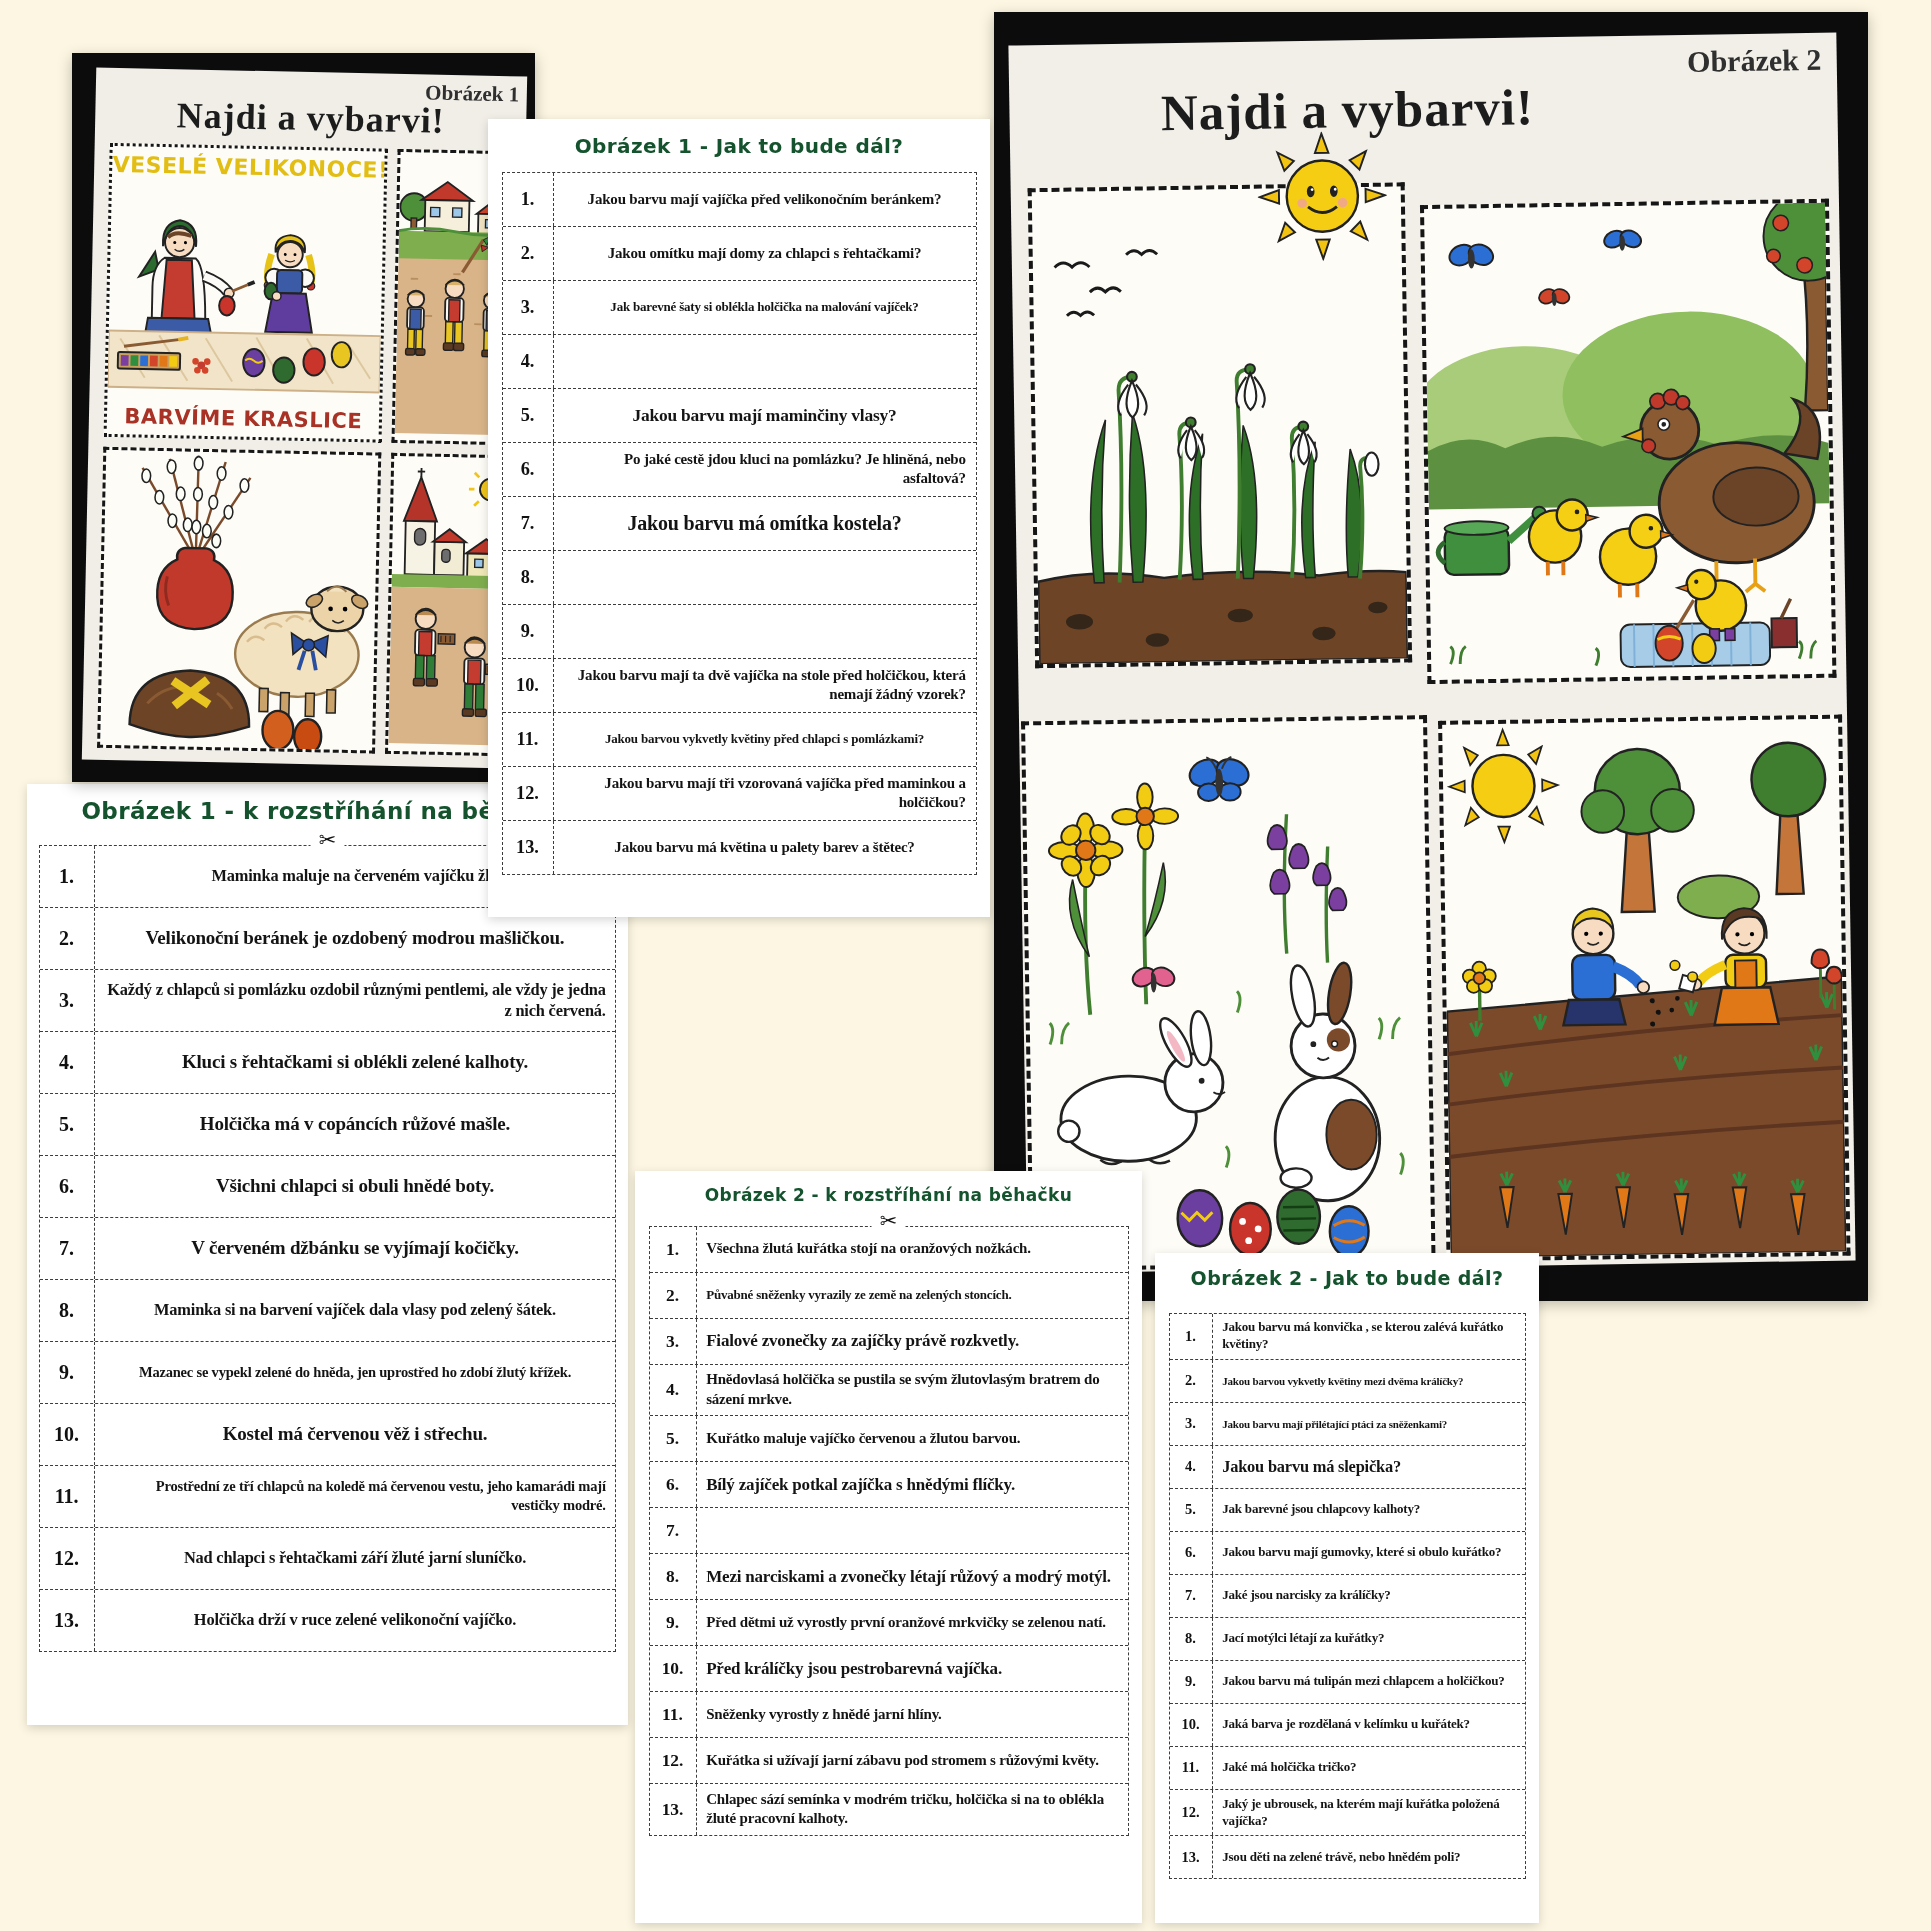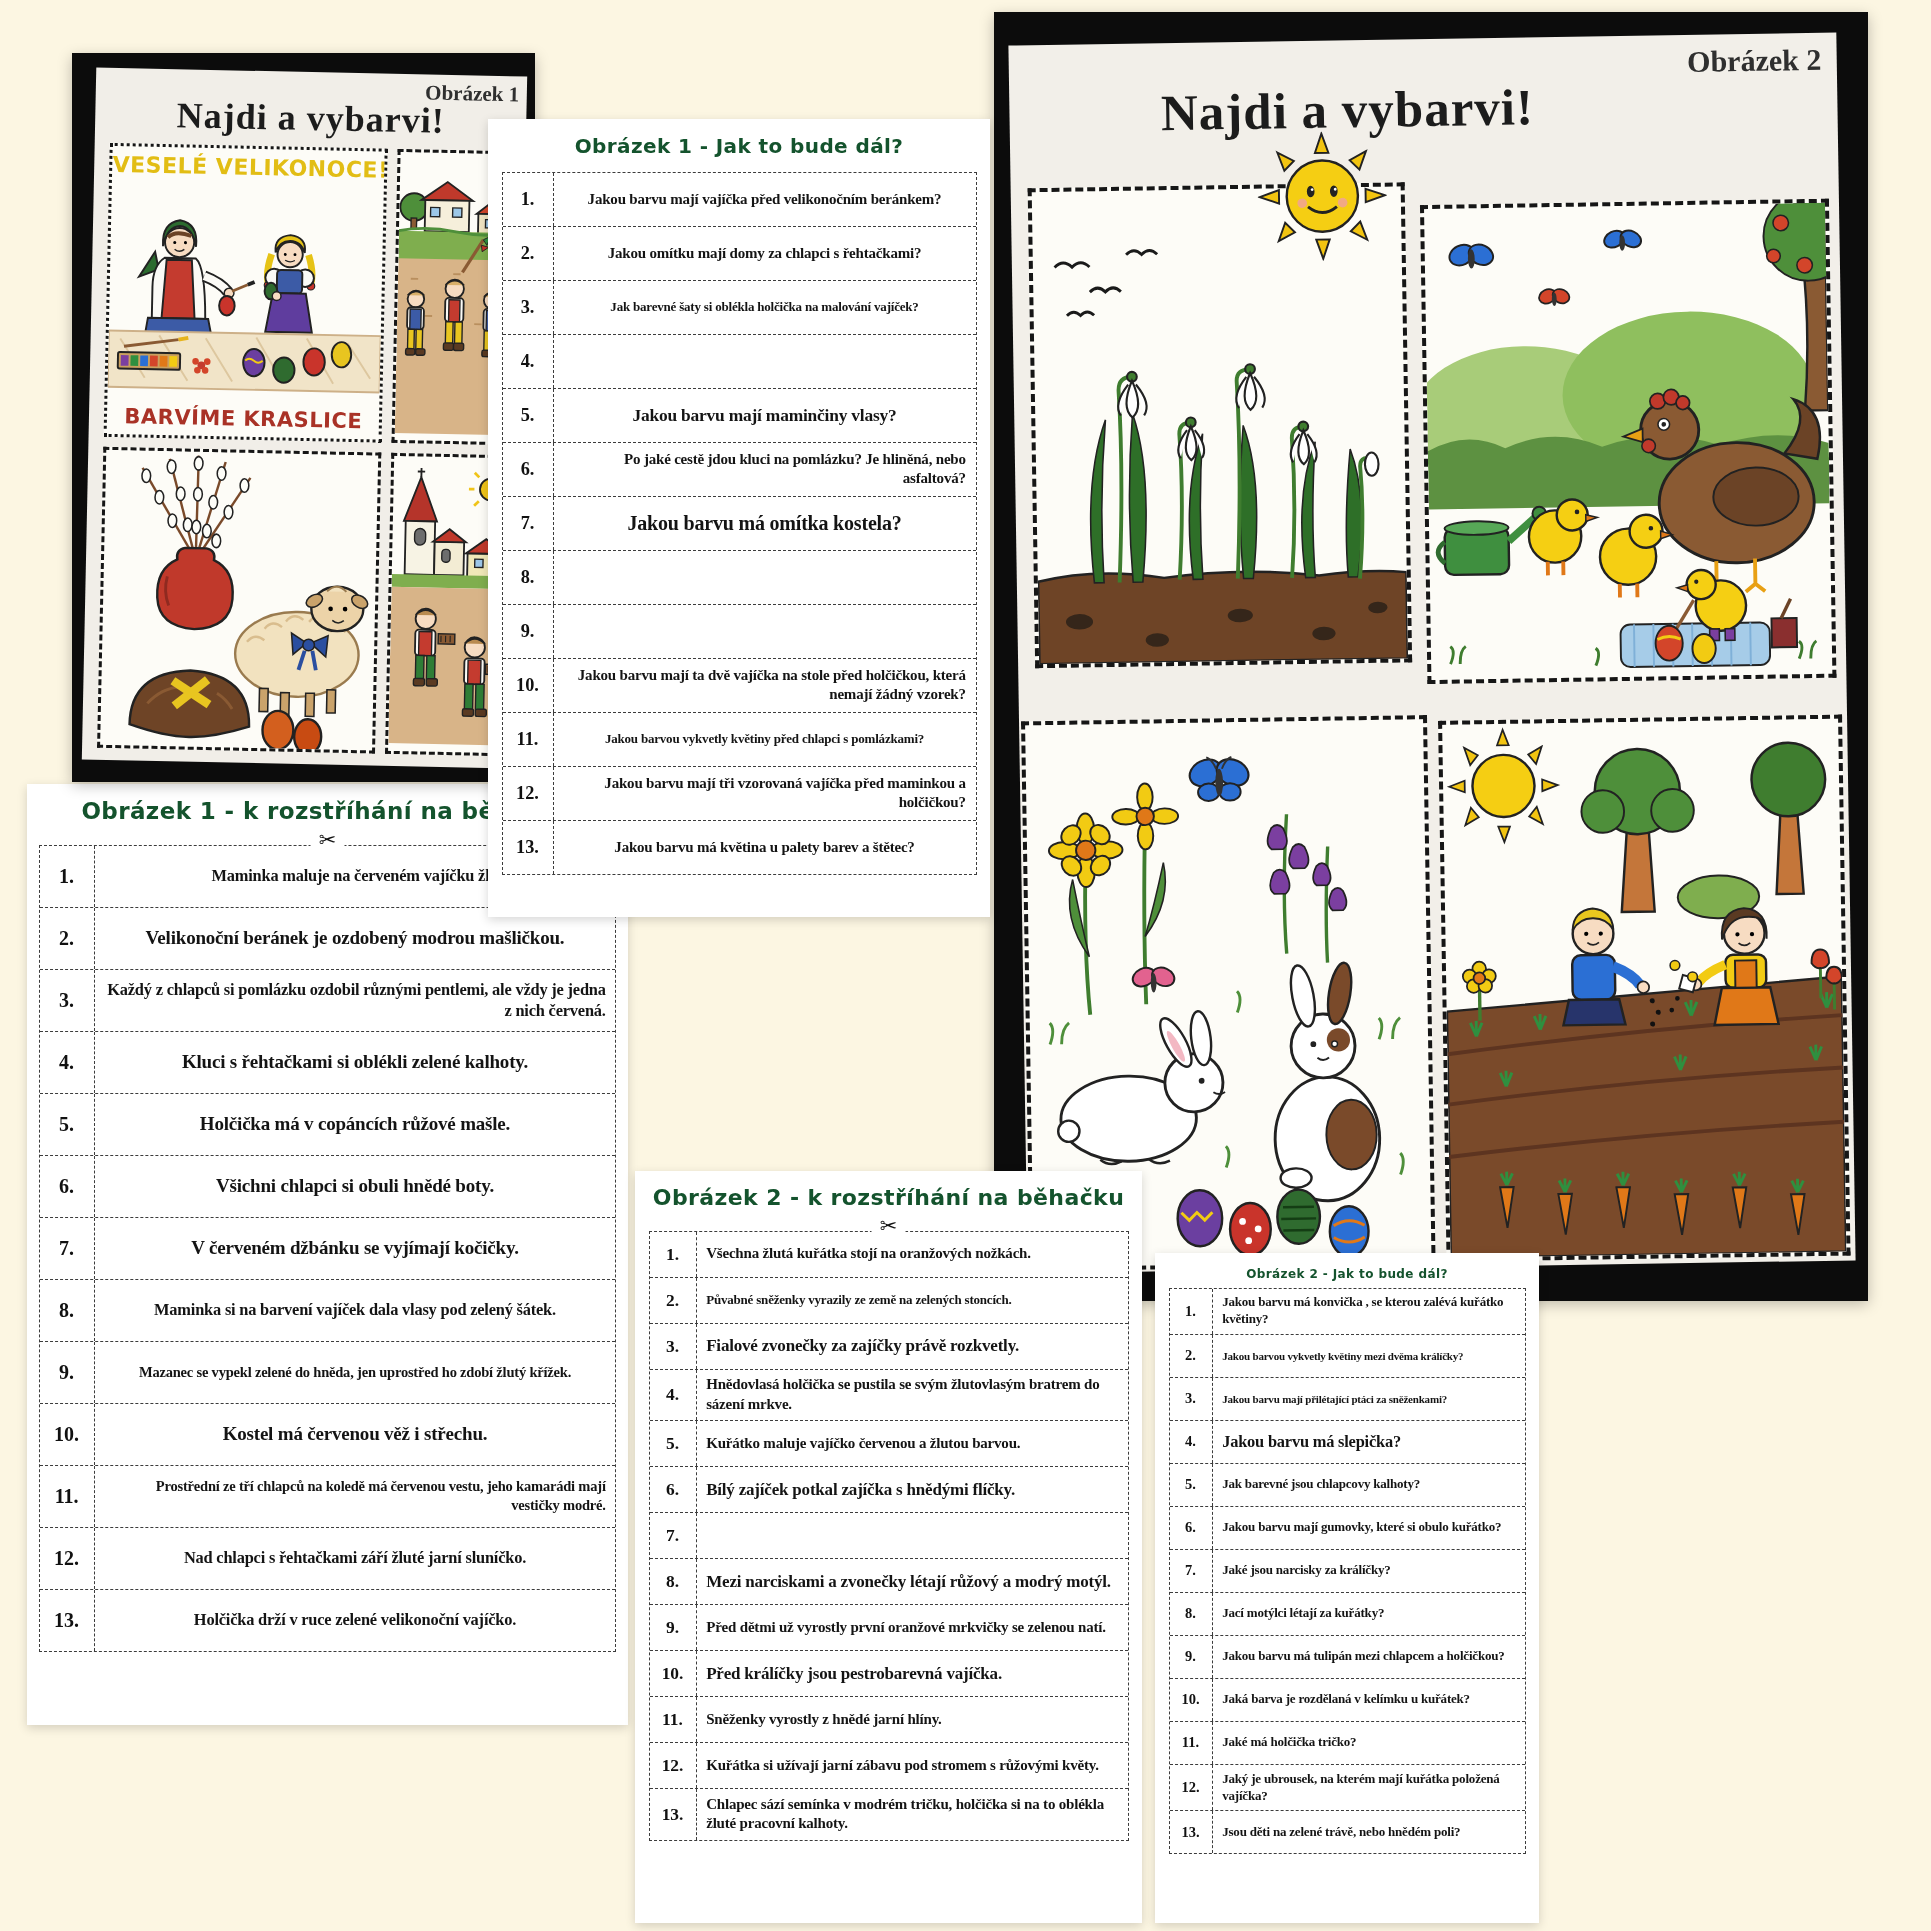--- a/index.html
+++ b/index.html
@@ -49,22 +49,22 @@
             --s:14.5px;--m:16.4px;--l:19px;--xl:21px;}
   #sheet-r2{left:635px;top:1171px;width:507px;height:752px;z-index:5;padding-top:13.5px;
             --s:13px;--m:15px;--l:17px;--xl:18.3px;}
   #sheet-q2{left:1155px;top:1253px;width:384px;height:670px;z-index:5;padding-top:13.5px;
             --s:11px;--m:13px;--l:16.4px;--xl:17.4px;}
 
   .sheet-title{font-family:"DejaVu Sans",sans-serif;font-weight:bold;text-align:center;
                color:#14532d;letter-spacing:0.4px;}
   #sheet-q1 .sheet-title{font-size:20px;margin-bottom:13.5px;}
   #sheet-r1 .sheet-title{font-size:23px;margin-bottom:21px;}
-  #sheet-r2 .sheet-title{font-size:22px;margin-bottom:21px;}
-  #sheet-q2 .sheet-title{font-size:12px;margin-bottom:7px;}
+  #sheet-r2 .sheet-title{font-size:17px;margin-bottom:21px;}
+  #sheet-q2 .sheet-title{font-size:19px;margin-bottom:24px;}
 
   .qtable{position:relative;border:1.9px dashed #3c3c3c;margin:0 13.5px;}
   #sheet-r1 .qtable{margin:0 11.6px;}
   .scissors{position:absolute;top:-15.4px;left:50%;transform:translateX(-50%);
             background:#fff;padding:0 8.7px;font-size:21px;line-height:1;color:#111;
             font-family:"DejaVu Sans",sans-serif;}
   .qrow{display:flex;}
   .qrow + .qrow{border-top:1.9px dashed #3c3c3c;}
   .qnum{flex:0 0 50px;border-right:1.9px dashed #3c3c3c;display:flex;align-items:center;
         justify-content:center;font-weight:bold;font-size:18.3px;color:#111;}

